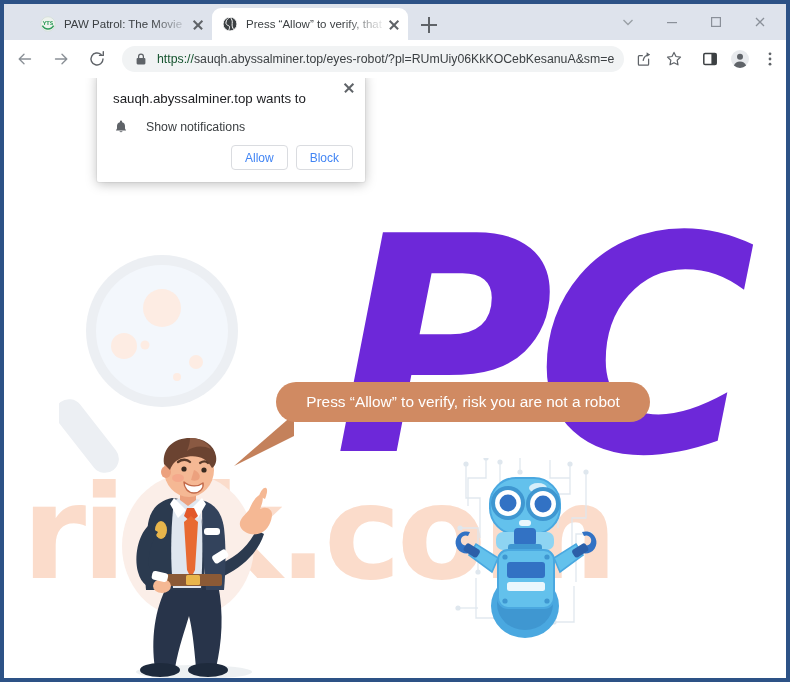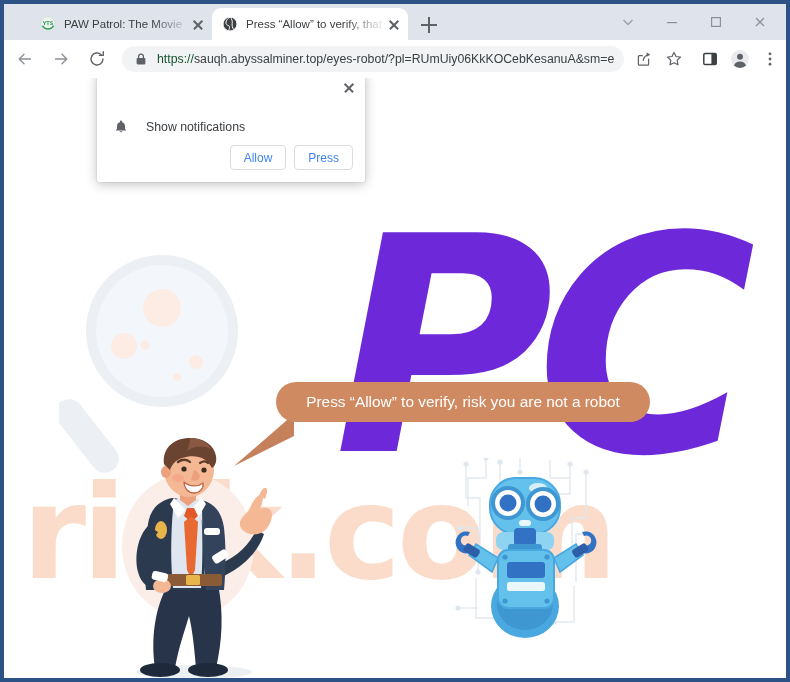--- a/index.html
+++ b/index.html
@@ -555,26 +555,27 @@
       <rect x="14" y="88" width="16" height="9" rx="3" fill="#2c5fa8" transform="rotate(32 22 92)"></rect>
 
       <path d="M104 100 L126 86 l7 11 L110 114 z" fill="#63c1ec"></path>
       <path d="M104 100 L126 86 l7 11 L110 114 z" fill="none" stroke="#4aa8e0" stroke-width="1.6"></path>
       <path d="M132 74 a11 11 0 1 1 -2 20 l4 -7 a5 5 0 1 0 0 -9z" fill="#3272c4"></path>
       <rect x="122" y="88" width="16" height="9" rx="3" fill="#2c5fa8" transform="rotate(-32 130 92)"></rect>
     </svg>
 
     <div class="perm" style="top:-6px;left:93px;">
       <div class="perm-close"></div>
+      <div class="perm-title">sauqh.abyssalminer.top wants to</div>
       <div class="perm-row">
         <svg class="bell" width="16" height="16" viewBox="0 0 16 16">
           <path d="M8 1.6a1.1 1.1 0 0 1 1.1 1.1v.5A4 4 0 0 1 12 7v2.6l1.1 1.8H2.9L4 9.6V7a4 4 0 0 1 2.9-3.8v-.5A1.1 1.1 0 0 1 8 1.6z" fill="#5f6368"></path>
           <path d="M6.4 12.2a1.7 1.7 0 0 0 3.2 0z" fill="#5f6368"></path>
         </svg>
         <span class="perm-label">Show notifications</span>
       </div>
       <div class="perm-actions">
         <button class="perm-btn">Allow</button>
-        <button class="perm-btn">Press</button>
+        <button class="perm-btn">Block</button>
       </div>
     </div>
   </div>
 </div>
 
 </body></html>

